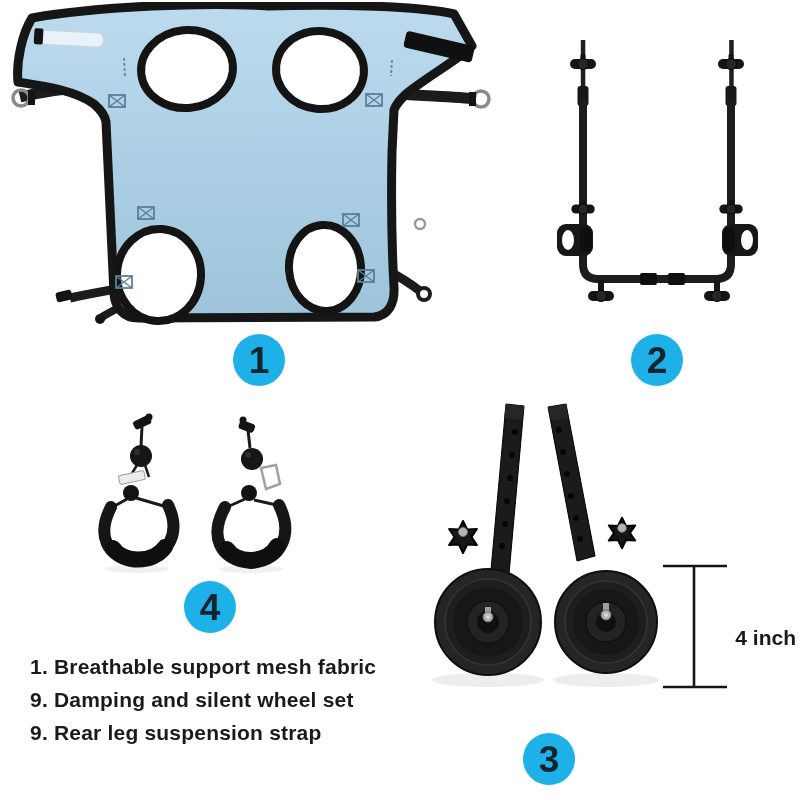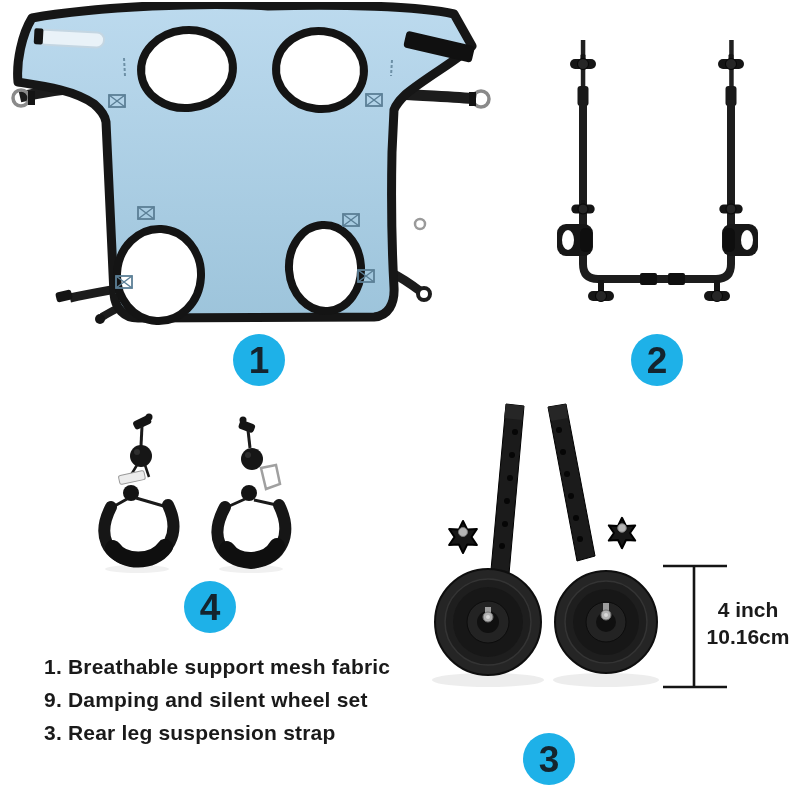--- a/index.html
+++ b/index.html
@@ -12,24 +12,24 @@
   .badge{
     width:52px;height:52px;border-radius:50%;
     background:var(--badge-cyan,#1eb1e8);
     color:var(--badge-number,#14242e);
     display:flex;align-items:center;justify-content:center;
     font-weight:700;font-size:37px;line-height:1;
   }
   .legend{
     left:30px;top:650px;width:380px;
     font-size:21px;font-weight:600;line-height:33px;
-    color:var(--text-dark,#1a1a1a);letter-spacing:.2px;margin-left:14px;
+    color:var(--text-dark,#1a1a1a);letter-spacing:.2px;
   }
   .dim-text{
-    left:700px;top:596px;width:96px;text-align:center;
+    left:700px;top:624px;width:96px;text-align:right;
     font-size:21px;font-weight:700;line-height:27px;
     color:var(--text-dark,#1a1a1a);
   }
 </style>
 </head>
 <body>
 
 <div class="stage">
 
   <svg class="abs" style="left:8px;top:2px" width="490" height="332" viewBox="0 0 490 332">
@@ -246,27 +246,26 @@
       <circle cx="181" cy="217" r="5" fill="#b3b3b3" stroke="#6f6f6f"></circle>
       <circle cx="181" cy="217" r="2" fill="#d9d9d9"></circle>
     </g>
   </svg>
 
   <svg class="abs" style="left:650px;top:556px" width="145" height="140" viewBox="0 0 145 140">
     <path d="M13 10 H77 M44 10 V131 M13 131 H77" fill="none" stroke="#151515" stroke-width="2.6"></path>
   </svg>
   <div class="abs dim-text">
     <div>4 inch</div>
-    <div>10.16cm</div>
   </div>
 
   <div class="abs badge" style="left:233px;top:334px">1</div>
   <div class="abs badge" style="left:631px;top:334px">2</div>
   <div class="abs badge" style="left:523px;top:733px">3</div>
   <div class="abs badge" style="left:184px;top:581px">4</div>
 
   <div class="abs legend">
     <div>1. Breathable support mesh fabric</div>
     <div>9. Damping and silent wheel set</div>
-    <div>3. Rear leg suspension strap</div>
+    <div>9. Rear leg suspension strap</div>
   </div>
 
 </div>
 
 </body></html>

